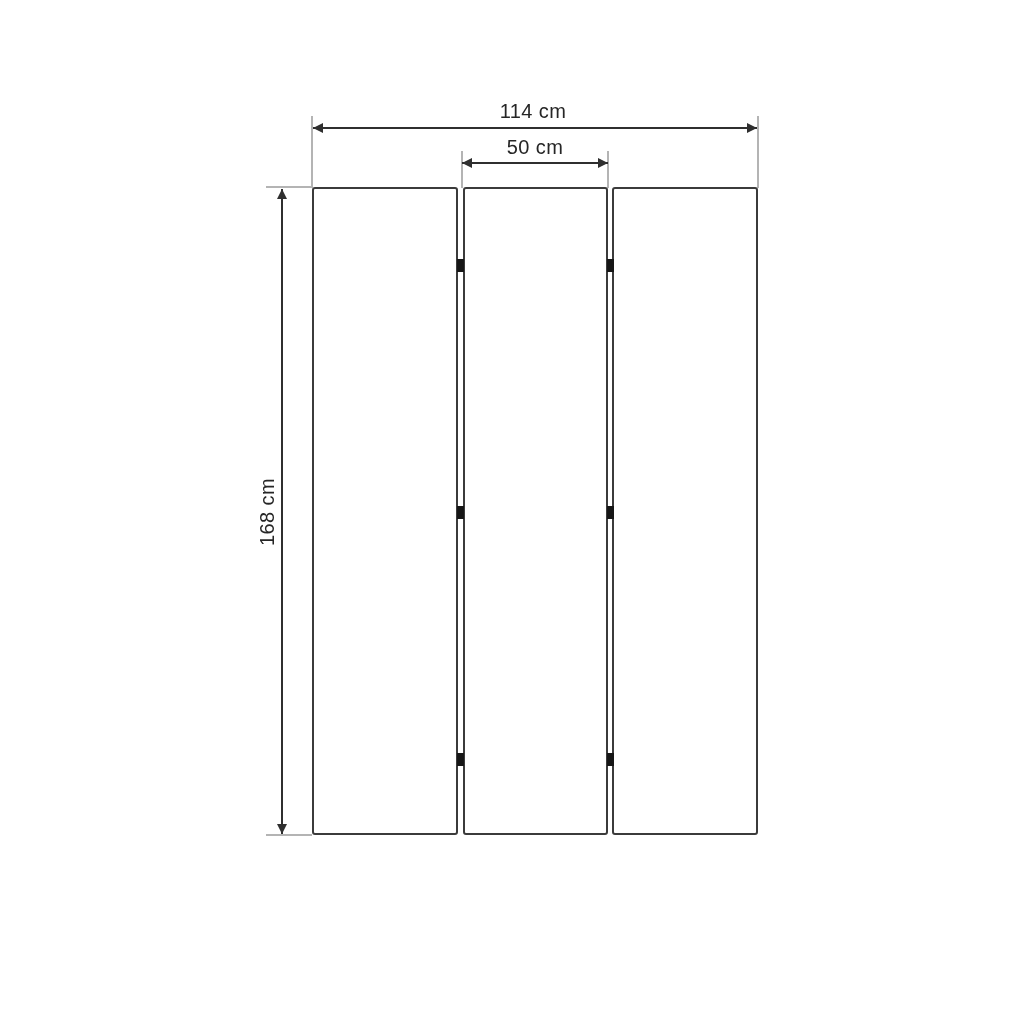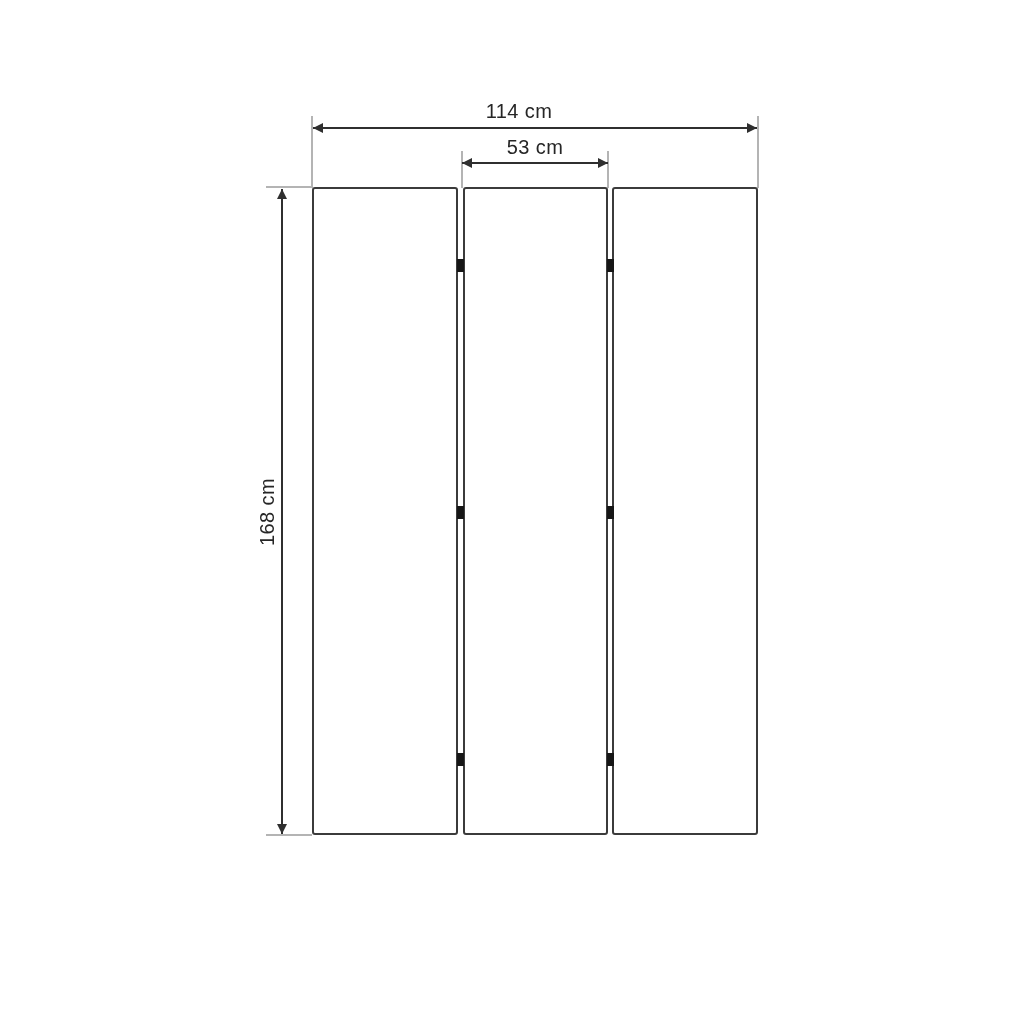--- a/index.html
+++ b/index.html
@@ -73,21 +73,21 @@
   
   .dim-label{
     position:absolute;
     color:var(--text);
     font-size:20px;
     letter-spacing:0.4px;
     text-align:center;
     white-space:nowrap;
     line-height:24px;
   }
-  .dim-label.total-width{left:297px;top:99px;width:444px;}
+  .dim-label.total-width{left:311px;top:99px;width:444px;}
   .dim-label.panel-width{left:462px;top:135px;width:146px;}
   .dim-label.height{
     left:217px;top:500px;width:100px;
     transform:rotate(-90deg);
     transform-origin:center;
   }
 </style>
 </head>
 <body>
 
@@ -103,21 +103,21 @@
   <div class="dim h total-width">
     <span class="arr left"></span>
     <span class="arr right"></span>
   </div>
   <div class="dim-label total-width">114 cm</div>
 
   <div class="dim h panel-width">
     <span class="arr left"></span>
     <span class="arr right"></span>
   </div>
-  <div class="dim-label panel-width">53 cm</div>
+  <div class="dim-label panel-width">50 cm</div>
 
   <div class="dim v height">
     <span class="arr up"></span>
     <span class="arr down"></span>
   </div>
   <div class="dim-label height">168 cm</div>
 
   <div class="panel p1"></div>
   <div class="panel p2"></div>
   <div class="panel p3"></div>

